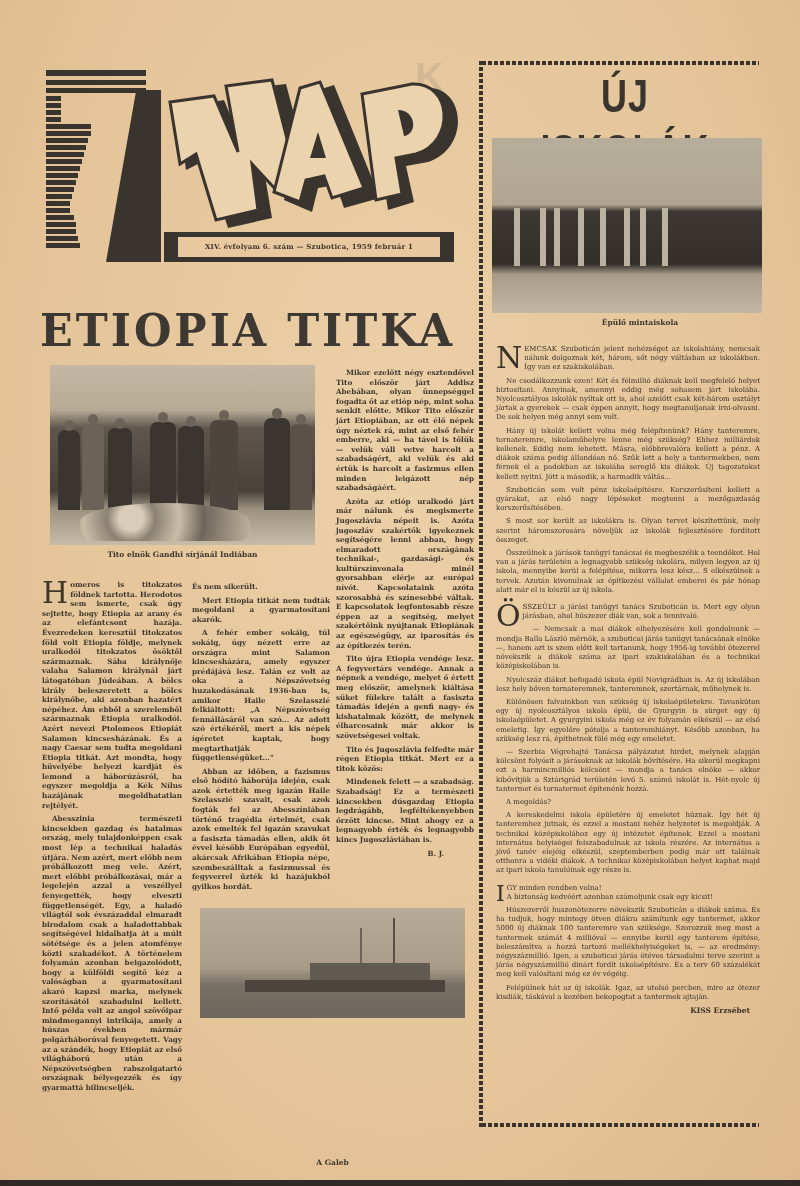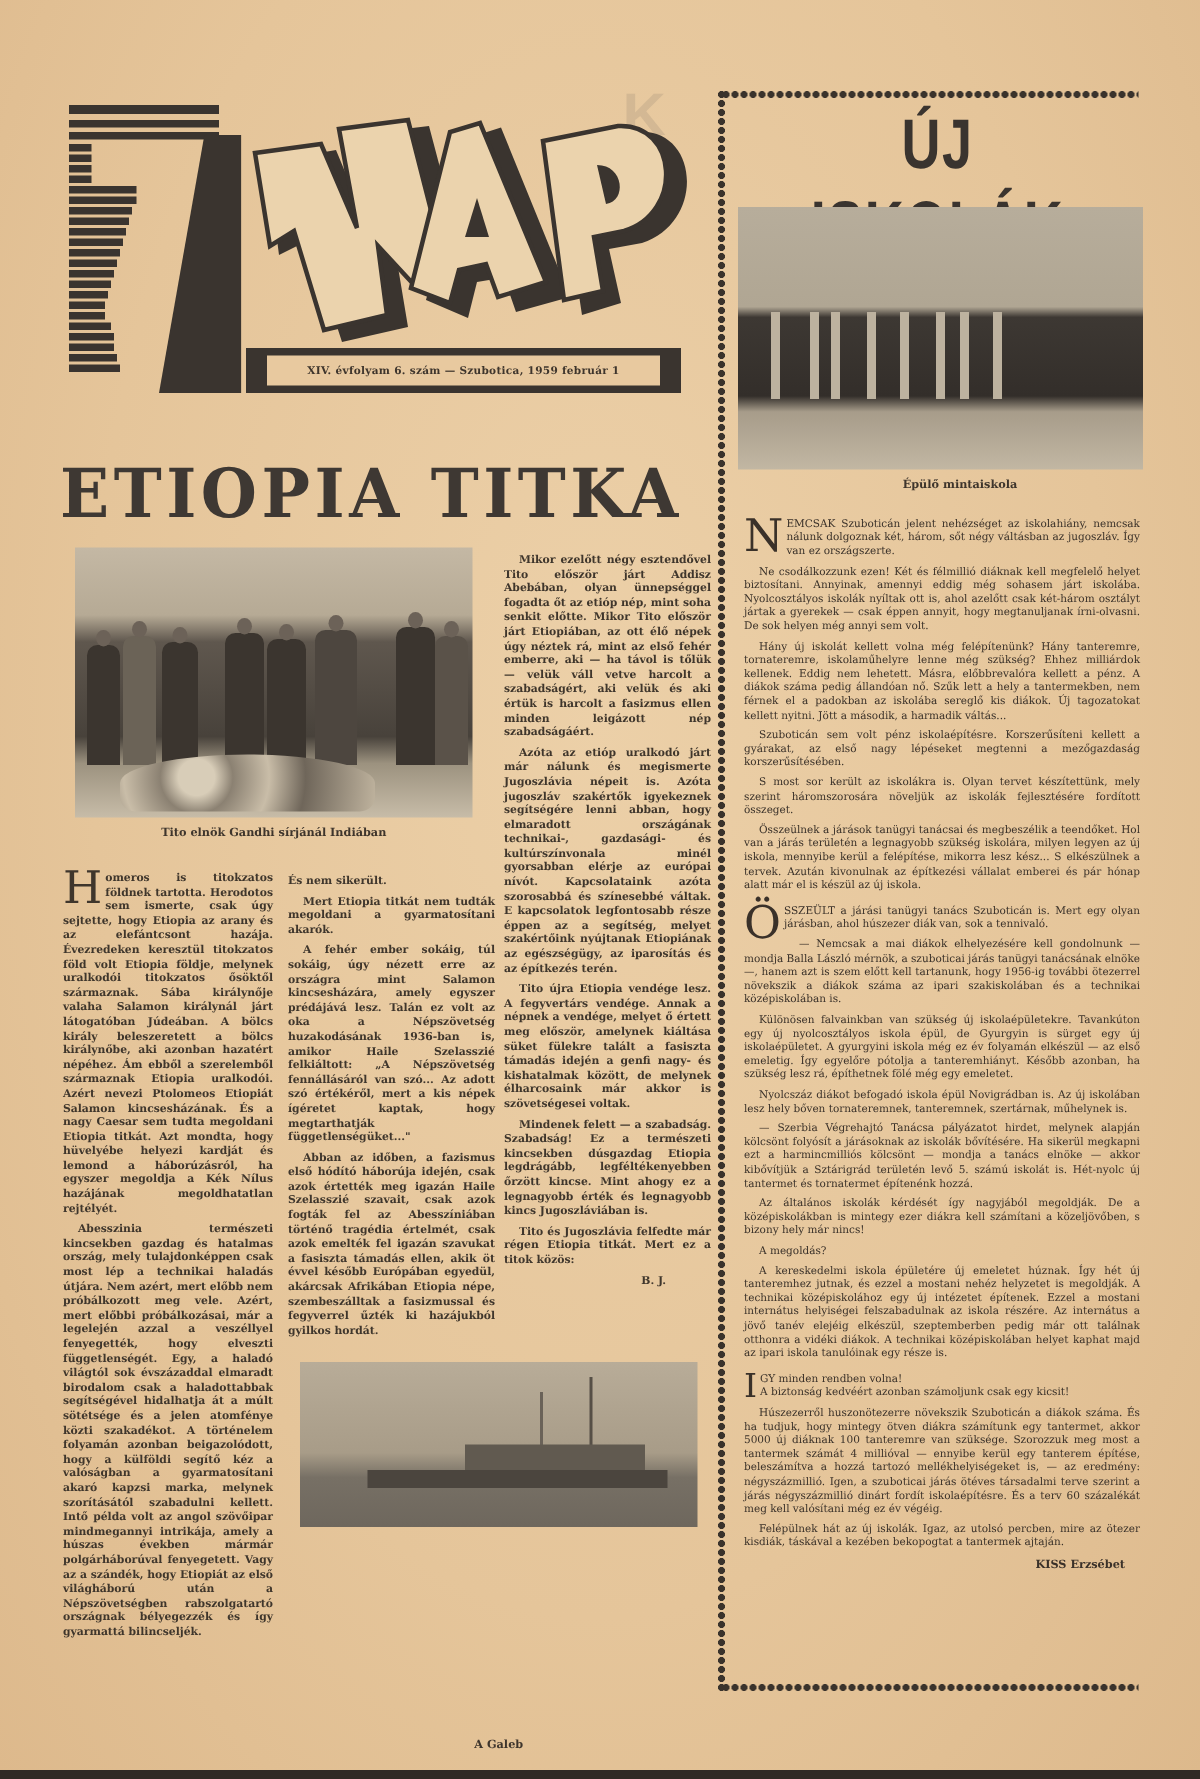--- a/index.html
+++ b/index.html
@@ -165,22 +165,22 @@
     <p class="noind">És nem sikerült.</p>
     <p>Mert Etiopia titkát nem tudták megoldani a gyarmatosítani akarók.</p>
     <p>A fehér ember sokáig, túl sokáig, úgy nézett erre az országra mint Salamon kincsesházára, amely egyszer prédájává lesz. Talán ez volt az oka a Népszövetség huzakodásának 1936-ban is, amikor Haile Szelasszié felkiáltott: „A Népszövetség fennállásáról van szó... Az adott szó értékéről, mert a kis népek ígéretet kaptak, hogy megtarthatják függetlenségüket..."</p>
     <p>Abban az időben, a fazismus első hódító háborúja idején, csak azok értették meg igazán Haile Szelasszié szavait, csak azok fogták fel az Abesszíniában történő tragédia értelmét, csak azok emelték fel igazán szavukat a fasiszta támadás ellen, akik öt évvel később Európában egyedül, akárcsak Afrikában Etiopia népe, szembeszálltak a fasizmussal és fegyverrel űzték ki hazájukból gyilkos hordát.</p>
   </div>
 
   <div class="col" style="left:336px;top:368px;width:138px">
     <p>Mikor ezelőtt négy esztendővel Tito először járt Addisz Abebában, olyan ünnepséggel fogadta őt az etióp nép, mint soha senkit előtte. Mikor Tito először járt Etiopiában, az ott élő népek úgy néztek rá, mint az első fehér emberre, aki — ha távol is tőlük — velük váll vetve harcolt a szabadságért, aki velük és aki értük is harcolt a fasizmus ellen minden leigázott nép szabadságáért.</p>
     <p>Azóta az etióp uralkodó járt már nálunk és megismerte Jugoszlávia népeit is. Azóta jugoszláv szakértők igyekeznek segítségére lenni abban, hogy elmaradott országának technikai-, gazdasági- és kultúrszínvonala minél gyorsabban elérje az európai nívót. Kapcsolataink azóta szorosabbá és színesebbé váltak. E kapcsolatok legfontosabb része éppen az a segítség, melyet szakértőink nyújtanak Etiopiának az egészségügy, az iparosítás és az építkezés terén.</p>
     <p>Tito újra Etiopia vendége lesz. A fegyvertárs vendége. Annak a népnek a vendége, melyet ő értett meg először, amelynek kiáltása süket fülekre talált a fasiszta támadás idején a genfi nagy- és kishatalmak között, de melynek élharcosaink már akkor is szövetségesei voltak.</p>
+    <p>Tito és Jugoszlávia felfedte már régen Etiopia titkát. Mert ez a titok közös:</p>
     <p>Mindenek felett — a szabadság. Szabadság! Ez a természeti kincsekben dúsgazdag Etiopia legdrágább, legféltékenyebben őrzött kincse. Mint ahogy ez a legnagyobb érték és legnagyobb kincs Jugoszláviában is.</p>
-    <p>Tito és Jugoszlávia felfedte már régen Etiopia titkát. Mert ez a titok közös:</p>
     <div class="sign">B. J.</div>
   </div>
 
   <div class="photo photo-ship">
     <div class="ship-mast"></div>
     <div class="ship-mast2"></div>
     <div class="ship-super"></div>
     <div class="ship-hull"></div>
   </div>
   <div class="caption" style="left:200px;top:1158px;width:265px">A Galeb</div>
@@ -197,32 +197,31 @@
     <div class="pillar" style="left:62px"></div>
     <div class="pillar" style="left:86px"></div>
     <div class="pillar" style="left:108px"></div>
     <div class="pillar" style="left:132px"></div>
     <div class="pillar" style="left:148px"></div>
     <div class="pillar" style="left:170px"></div>
   </div>
   <div class="caption" style="left:505px;top:318px;width:270px">Épülő mintaiskola</div>
 
   <div class="col right" style="left:496px;top:345px;width:264px">
-    <p class="noind"><span class="dropcap">N</span><span>EMCSAK Szuboticán jelent nehézséget az iskolahiány, nemcsak nálunk dolgoznak két, három, sőt négy váltásban az jugoszláv. Így van ez országszerte.</span></p>
+    <p class="noind"><span class="dropcap">N</span><span>EMCSAK Szuboticán jelent nehézséget az iskolahiány, nemcsak nálunk dolgoznak két, három, sőt négy váltásban az iskolákban. Így van ez szakiskolában.</span></p>
     <p>Ne csodálkozzunk ezen! Két és félmillió diáknak kell megfelelő helyet biztosítani. Annyinak, amennyi eddig még sohasem járt iskolába. Nyolcosztályos iskolák nyíltak ott is, ahol azelőtt csak két-három osztályt jártak a gyerekek — csak éppen annyit, hogy megtanuljanak írni-olvasni. De sok helyen még annyi sem volt.</p>
     <p>Hány új iskolát kellett volna még felépítenünk? Hány tanteremre, tornateremre, iskolaműhelyre lenne még szükség? Ehhez milliárdok kellenek. Eddig nem lehetett. Másra, előbbrevalóra kellett a pénz. A diákok száma pedig állandóan nő. Szűk lett a hely a tantermekben, nem férnek el a padokban az iskolába sereglő kis diákok. Új tagozatokat kellett nyitni. Jött a második, a harmadik váltás...</p>
     <p>Szuboticán sem volt pénz iskolaépítésre. Korszerűsíteni kellett a gyárakat, az első nagy lépéseket megtenni a mezőgazdaság korszerűsítésében.</p>
     <p>S most sor került az iskolákra is. Olyan tervet készítettünk, mely szerint háromszorosára növeljük az iskolák fejlesztésére fordított összeget.</p>
     <p>Összeülnek a járások tanügyi tanácsai és megbeszélik a teendőket. Hol van a járás területén a legnagyobb szükség iskolára, milyen legyen az új iskola, mennyibe kerül a felépítése, mikorra lesz kész... S elkészülnek a tervek. Azután kivonulnak az építkezési vállalat emberei és pár hónap alatt már el is készül az új iskola.</p>
     <p class="noind" style="margin-top:8px"><span class="dropcap">Ö</span><span>SSZEÜLT a járási tanügyi tanács Szuboticán is. Mert egy olyan járásban, ahol húszezer diák van, sok a tennivaló.</span></p>
     <p>— Nemcsak a mai diákok elhelyezésére kell gondolnunk — mondja Balla László mérnök, a szuboticai járás tanügyi tanácsának elnöke —, hanem azt is szem előtt kell tartanunk, hogy 1956-ig további ötezerrel növekszik a diákok száma az ipari szakiskolában és a technikai középiskolában is.</p>
+    <p>Nyolcszáz diákot befogadó iskola épül Novigrádban is. Az új iskolában lesz hely bőven tornateremnek, tanteremnek, szertárnak, műhelynek is.</p>
     <p>Különösen falvainkban van szükség új iskolaépületekre. Tavankúton egy új nyolcosztályos iskola épül, de Gyurgyin is sürget egy új iskolaépületet. A gyurgyini iskola még ez év folyamán elkészül — az első emeletig. Így egyelőre pótolja a tanteremhiányt. Később azonban, ha szükség lesz rá, építhetnek fölé még egy emeletet.</p>
-    <p>Nyolcszáz diákot befogadó iskola épül Novigrádban is. Az új iskolában lesz hely bőven tornateremnek, tanteremnek, szertárnak, műhelynek is.</p>
     <p>— Szerbia Végrehajtó Tanácsa pályázatot hirdet, melynek alapján kölcsönt folyósít a járásoknak az iskolák bővítésére. Ha sikerül megkapni ezt a harmincmilliós kölcsönt — mondja a tanács elnöke — akkor kibővítjük a Sztárigrád területén levő 5. számú iskolát is. Hét-nyolc új tantermet és tornatermet építenénk hozzá.</p>
-    <p>Az általános iskolák kérdését így nagyjából megoldják. De a középiskolákban is mintegy ezer diákra kell számítani a közeljövőben, s bizony hely már nincs!</p>
     <p>A megoldás?</p>
     <p>A kereskedelmi iskola épületére új emeletet húznak. Így hét új tanteremhez jutnak, és ezzel a mostani nehéz helyzetet is megoldják. A technikai középiskolához egy új intézetet építenek. Ezzel a mostani internátus helyiségei felszabadulnak az iskola részére. Az internátus a jövő tanév elejéig elkészül, szeptemberben pedig már ott találnak otthonra a vidéki diákok. A technikai középiskolában helyet kaphat majd az ipari iskola tanulóinak egy része is.</p>
     <p class="noind" style="margin-top:8px"><span class="dropcap small">I</span><span>GY minden rendben volna!</span><br><span>A biztonság kedvéért azonban számoljunk csak egy kicsit!</span></p>
     <p>Húszezerről huszonötezerre növekszik Szuboticán a diákok száma. És ha tudjuk, hogy mintegy ötven diákra számítunk egy tantermet, akkor 5000 új diáknak 100 tanteremre van szüksége. Szorozzuk meg most a tantermek számát 4 millióval — ennyibe kerül egy tanterem építése, beleszámítva a hozzá tartozó mellékhelyiségeket is, — az eredmény: négyszázmillió. Igen, a szuboticai járás ötéves társadalmi terve szerint a járás négyszázmillió dinárt fordít iskolaépítésre. És a terv 60 százalékát meg kell valósítani még ez év végéig.</p>
     <p>Felépülnek hát az új iskolák. Igaz, az utolsó percben, mire az ötezer kisdiák, táskával a kezében bekopogtat a tantermek ajtaján.</p>
     <div class="sign kiss">KISS Erzsébet</div>
   </div>
 
   <div class="bottom-band"></div>
 </div>

